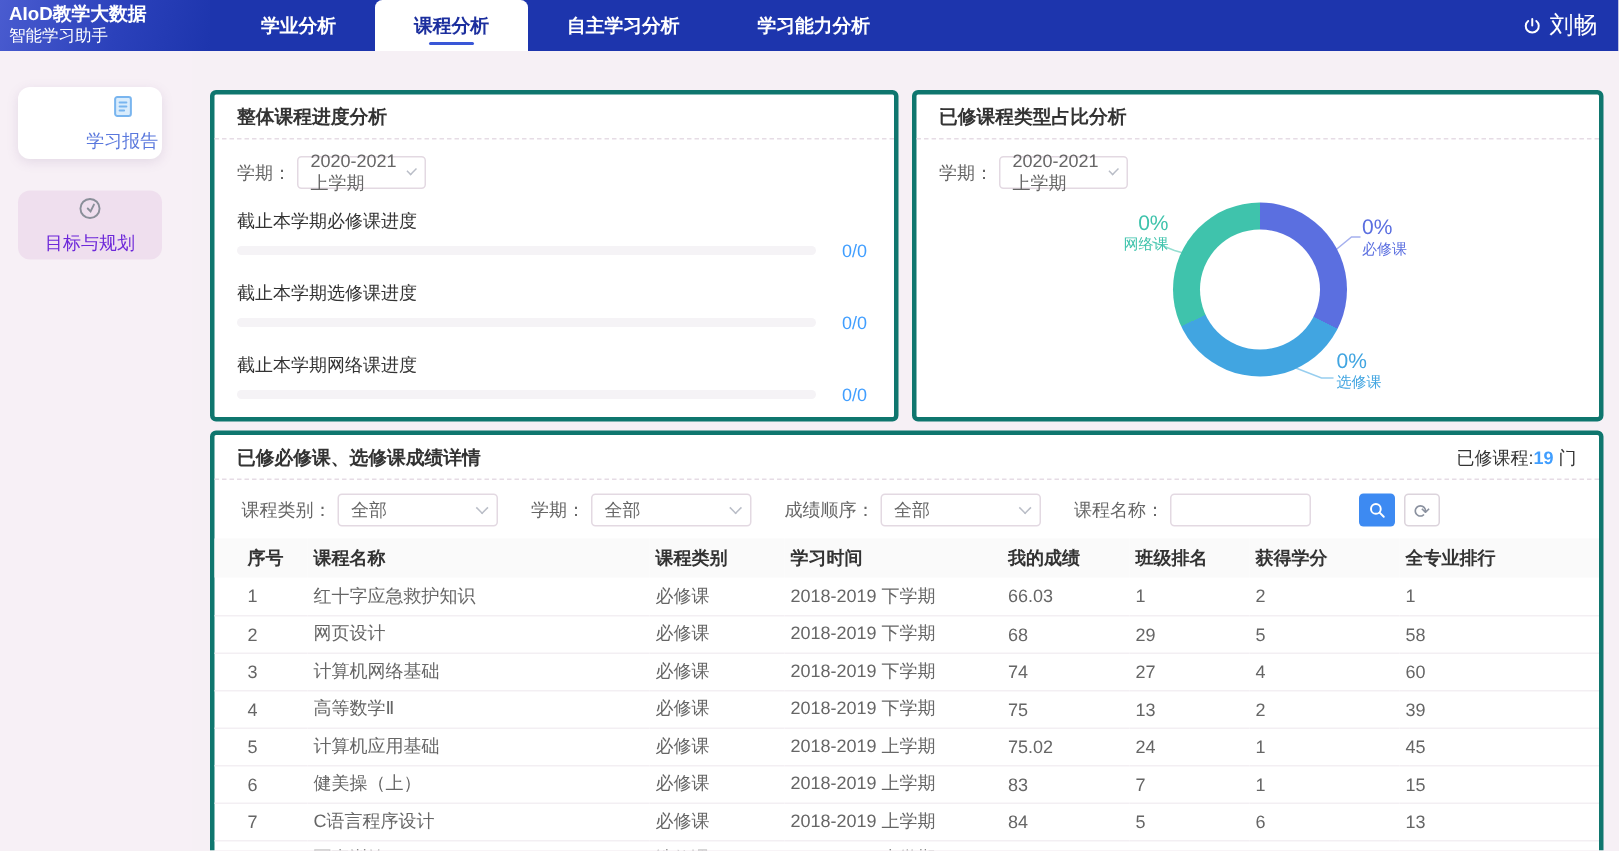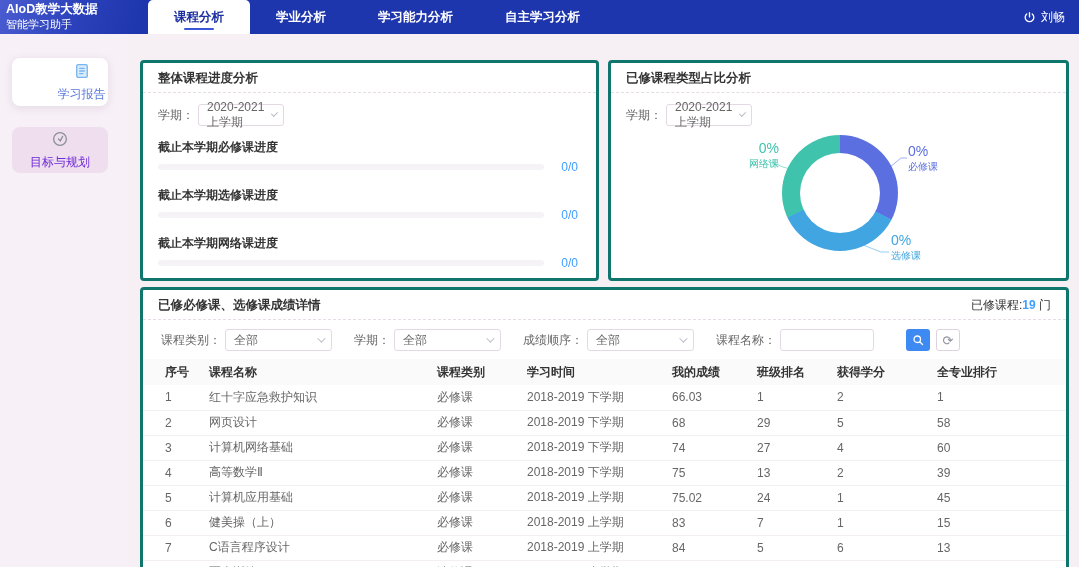--- a/index.html
+++ b/index.html
@@ -14,21 +14,21 @@
     background:linear-gradient(105deg,#4a5cd0 0%,#2b41bb 55%,#1d35ad 100%); }
   .logo-l1 { font-size:12.5px; font-weight:700; line-height:15px; }
   .logo-l2 { font-size:11px; line-height:14px; }
   .tabs { position:absolute; left:148px; top:0; height:34px; display:flex; }
   .tab { height:34px; line-height:34px; padding:0 26px; font-size:12.5px; font-weight:700;
     color:#fff; cursor:pointer; position:relative; }
   .tab.active { background:#fff; color:#1c2f9e; border-radius:5px 5px 0 0; }
   .tab.active::after { content:""; position:absolute; left:50%; bottom:4px; width:30px; height:2px;
     margin-left:-15px; background:#3a57d7; border-radius:1px; }
   .user { position:absolute; right:14px; top:0; height:34px; display:flex; align-items:center;
-    gap:5px; font-size:12px; cursor:pointer; }
+    gap:5px; font-size:16px; cursor:pointer; }
 
   
   .sidebar { position:absolute; left:0; top:34px; width:128px; height:533px;
     background:#f7f0f6; }
   .side-card { position:absolute; left:12px; width:96px; border-radius:8px;
     display:flex; flex-direction:column; align-items:center; justify-content:center;
     gap:6px; cursor:pointer; font-size:12px; color:#6d28d9; background:#efdfee; }
   .side-card.active { background:#fff; color:#5a78dd; box-shadow:0 2px 8px rgba(120,90,140,.15);padding-left:43px; }
   .sc1 { top:24px; height:48px; }
   .sc2 { top:93px; height:46px; }
@@ -45,21 +45,21 @@
 
   .sem-row { display:flex; align-items:center; margin:11px 0 0 15px; font-size:12px; color:#666; }
   .select { display:flex; align-items:center; justify-content:space-between; width:86px; height:22px;
     border:1px solid #e3d9e2; border-radius:3px; padding:0 8px; margin-left:4px;
     font-size:12px; color:#666; cursor:pointer; background:#fff; }
   .chev { width:6px; height:6px; border:solid #b9bdc7; border-width:0 1px 1px 0;
     transform:rotate(45deg) translateY(-2px); }
 
   
   .pg { margin:13px 18px 0 15px; }
-  .pg-label { font-size:12px; font-weight:700; color:#333; }
+  .pg-label { font-size:12px; font-weight:400; color:#333; }
   .pg-bar-row { display:flex; align-items:center; gap:10px; margin-top:4px; }
   .pg-track { flex:1; height:6px; border-radius:3px; background:#f5f3f6; }
   .pg-val { font-size:12px; color:#409eff; min-width:24px; text-align:right; }
 
   
   .chart-area { position:absolute; left:0; top:62px; width:459px; height:159px; }
   .donut { position:absolute; left:171px; top:10px; width:116px; height:116px; border-radius:50%; }
   .donut-hole { position:absolute; left:189px; top:28px; width:80px; height:80px;
     border-radius:50%; background:#fff; }
   .dlabel { position:absolute; line-height:1.1; }
@@ -96,24 +96,24 @@
 </style>
 </head>
 <body>
 
 <div class="header">
   <div class="logo">
     <div class="logo-l1">AIoD教学大数据</div>
     <div class="logo-l2">智能学习助手</div>
   </div>
   <div class="tabs">
+    <div class="tab">学业分析</div>
     <div class="tab active">课程分析</div>
-    <div class="tab">学业分析</div>
+    <div class="tab">自主学习分析</div>
     <div class="tab">学习能力分析</div>
-    <div class="tab">自主学习分析</div>
   </div>
   <div class="user">
     <span>
       <svg width="13" height="13" viewBox="0 0 24 24" fill="none" stroke="#fff" stroke-width="2.4" stroke-linecap="round">
         <path d="M12 3v8"></path>
           <path d="M7 5.5a8 8 0 1 0 10 0"></path>
       </svg>
     </span>
     <span>刘畅</span>
   </div>

